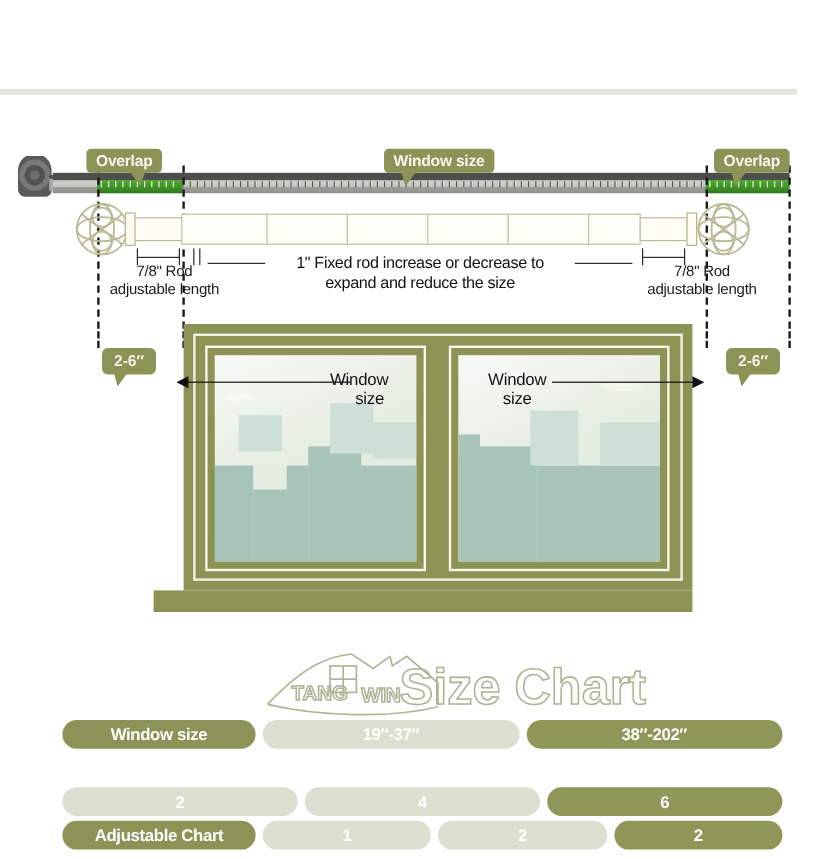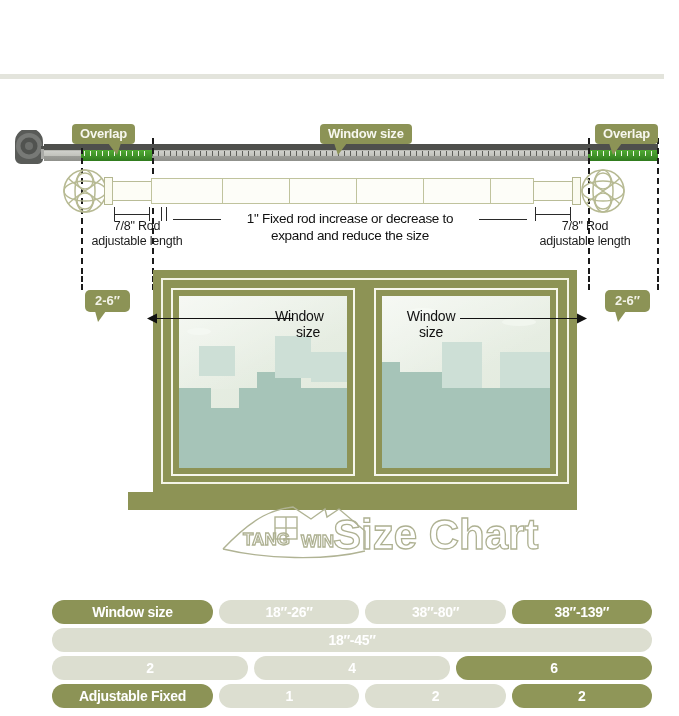--- a/index.html
+++ b/index.html
@@ -157,21 +157,21 @@
   .bld.pale { background: #cddfd6; }
 
   
   .ws-arrow-line { position: absolute; height: 0; border-top: 1.6px solid #111; }
   .ws-label {
     position: absolute; font-size: 14px; color: #111; text-align: center;
     line-height: 16px; letter-spacing: -0.2px;
   }
 
   
-  .logo { position: absolute; left: 215px; top: 501px; width: 330px; height: 62px; }
+  .logo { position: absolute; left: 215px; top: 539px; width: 330px; height: 62px; }
 
   
   .chart { position: absolute; left: 52px; top: 600px; width: 600px; }
   .chart-row { display: flex; gap: 6px; margin-bottom: 4px; height: 24px; }
   .cell {
     border-radius: 12px; display: flex; align-items: center; justify-content: center;
     font-size: 14px; font-weight: bold; color: #ffffff; letter-spacing: -0.3px;
     font-family: "Liberation Sans", sans-serif;
   }
   .cell.head { width: 161px; background: #8c9356; }
@@ -450,33 +450,31 @@
         <text x="28" y="44" font-size="17" id="logo-left">TANG</text>
         <text x="86" y="46" font-size="17" id="logo-right">WIN</text>
         <text x="118" y="48" font-size="42" id="logo-title" letter-spacing="0">Size Chart</text>
       </g>
     </svg>
   </div>
 
   <div class="chart" id="size-chart">
       <div class="chart-row">
         <div class="cell head">Window size</div>
-        <div class="cell light">18″-26″</div>
-        <div class="cell light">38″-80″</div>
-        <div class="cell dark">38″-139″</div>
+        <div class="cell light">19″-37″</div>
+        <div class="cell dark">38″-202″</div>
       </div>
       <div class="chart-row">
-        <div class="cell light">18″-45″</div>
       </div>
       <div class="chart-row">
         <div class="cell light">2</div>
         <div class="cell light">4</div>
         <div class="cell dark">6</div>
       </div>
       <div class="chart-row">
-        <div class="cell head">Adjustable Fixed</div>
+        <div class="cell head">Adjustable Chart</div>
         <div class="cell light">1</div>
         <div class="cell light">2</div>
         <div class="cell dark">2</div>
       </div>
     </div>
 
 </div>
 
 </body></html>

